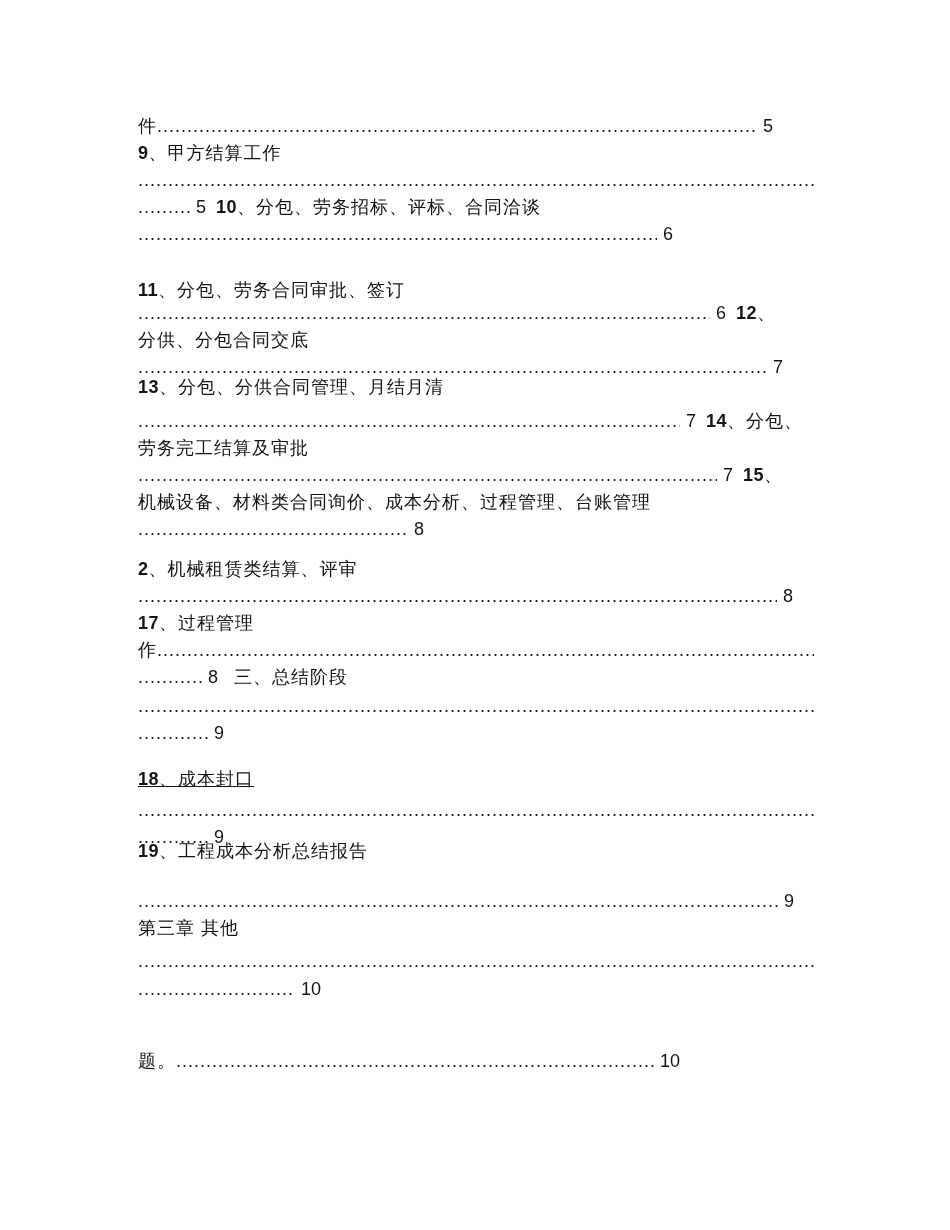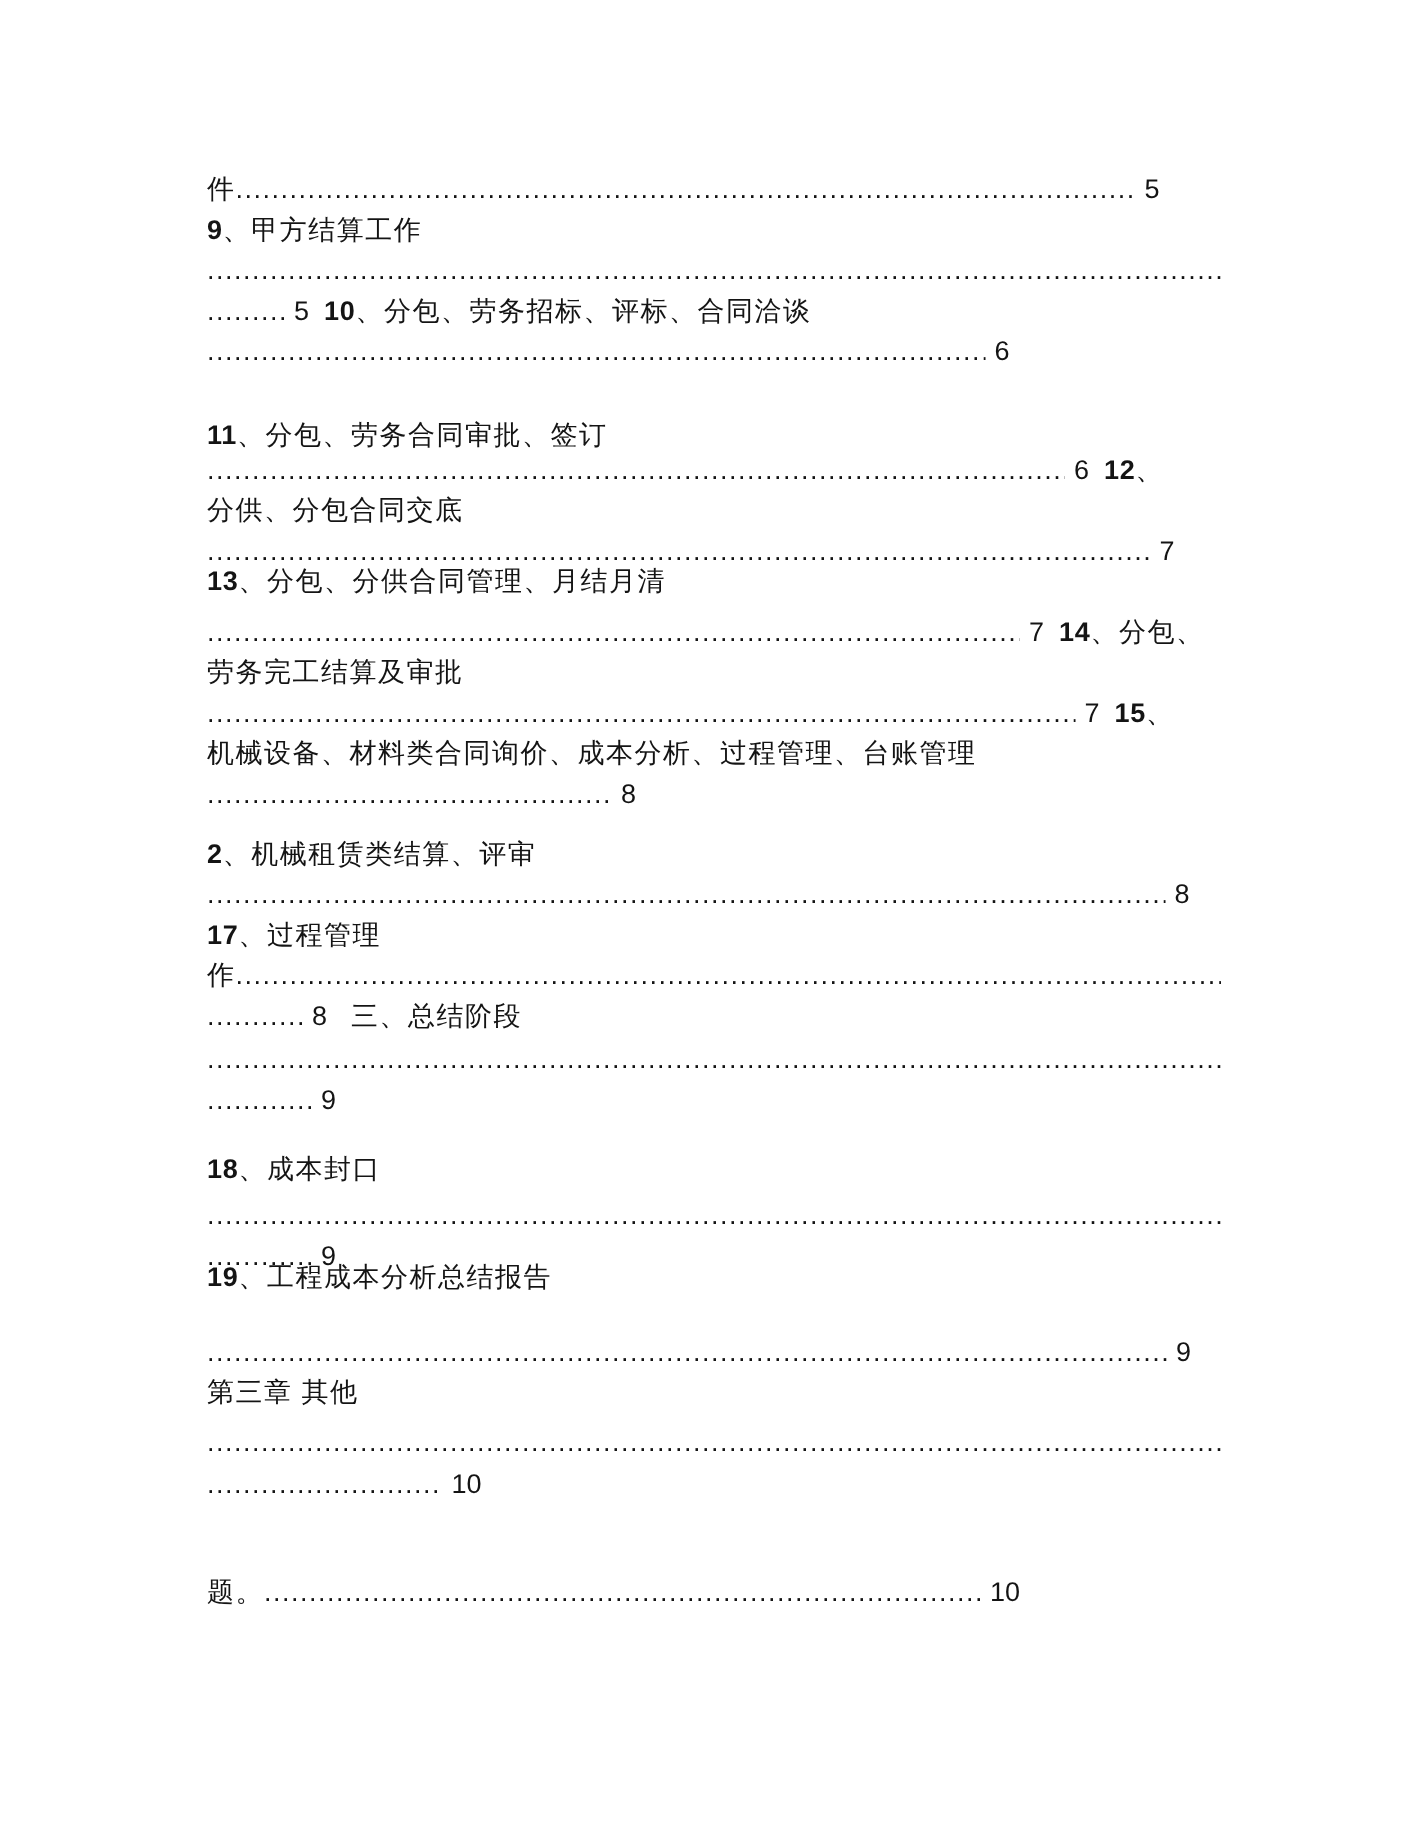--- a/index.html
+++ b/index.html
@@ -52,21 +52,21 @@
     <div class="line" style="top: 462px;"><span class="seg-dots" style="width: 579px;">....................................................................................................................................................................................................................................................................</span><span class="seg-num">7</span><span class="seg-bold">15</span><span class="seg-txt">、</span></div>
     <div class="line" style="top: 489px;"><span class="seg-txt">机械设备、材料类合同询价、成本分析、过程管理、台账管理</span></div>
     <div class="line" style="top: 516px;"><span class="seg-dots" style="width: 270px;">....................................................................................................................................................................................................................................................................</span><span class="seg-num">8</span></div>
     <div class="line" style="top: 556px;"><span class="seg-bold">2</span><span class="seg-txt">、机械租赁类结算、评审</span></div>
     <div class="line" style="top: 583px;"><span class="seg-dots" style="width: 639px;">....................................................................................................................................................................................................................................................................</span><span class="seg-num">8</span></div>
     <div class="line" style="top: 610px;"><span class="seg-bold">17</span><span class="seg-txt">、过程管理</span></div>
     <div class="line" style="top: 637px;"><span class="seg-txt">作</span><span class="seg-dots" style="width: 657px;">....................................................................................................................................................................................................................................................................</span></div>
     <div class="line" style="top: 664px;"><span class="seg-dots" style="width: 64px;">....................................................................................................................................................................................................................................................................</span><span class="seg-num">8</span><span class="seg-txt">三、总结阶段</span></div>
     <div class="line" style="top: 693px;"><span class="seg-dots" style="width: 676px;">....................................................................................................................................................................................................................................................................</span></div>
     <div class="line" style="top: 720px;"><span class="seg-dots" style="width: 70px;">....................................................................................................................................................................................................................................................................</span><span class="seg-num">9</span></div>
-    <div class="line" style="top: 766px;"><span class="seg-bold">18</span><span class="seg-txt">、成本封口</span></div>
+    <div class="line" style="top: 766px; text-decoration: underline;"><span class="seg-bold">18</span><span class="seg-txt">、成本封口</span></div>
     <div class="line" style="top: 797px;"><span class="seg-dots" style="width: 676px;">....................................................................................................................................................................................................................................................................</span></div>
     <div class="line" style="top: 824px;"><span class="seg-dots" style="width: 70px;">....................................................................................................................................................................................................................................................................</span><span class="seg-num">9</span></div>
     <div class="line" style="top: 838px;"><span class="seg-bold">19</span><span class="seg-txt">、工程成本分析总结报告</span></div>
     <div class="line" style="top: 888px;"><span class="seg-dots" style="width: 640px;">....................................................................................................................................................................................................................................................................</span><span class="seg-num">9</span></div>
     <div class="line" style="top: 915px;"><span class="seg-txt">第三章 其他</span></div>
     <div class="line" style="top: 948px;"><span class="seg-dots" style="width: 676px;">....................................................................................................................................................................................................................................................................</span></div>
     <div class="line" style="top: 976px;"><span class="seg-dots" style="width: 157px;">....................................................................................................................................................................................................................................................................</span><span class="seg-num">10</span></div>
     <div class="line" style="top: 1048px;"><span class="seg-txt">题。</span><span class="seg-dots" style="width: 478px;">....................................................................................................................................................................................................................................................................</span><span class="seg-num">10</span></div>
   </div>
 

